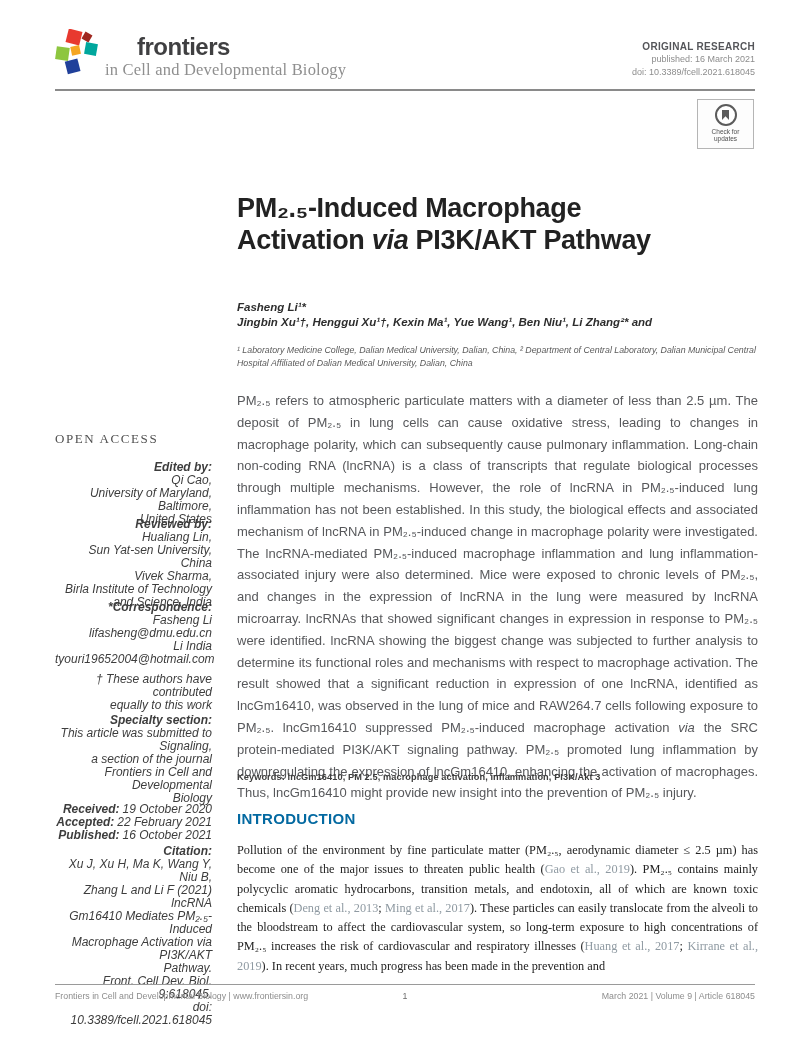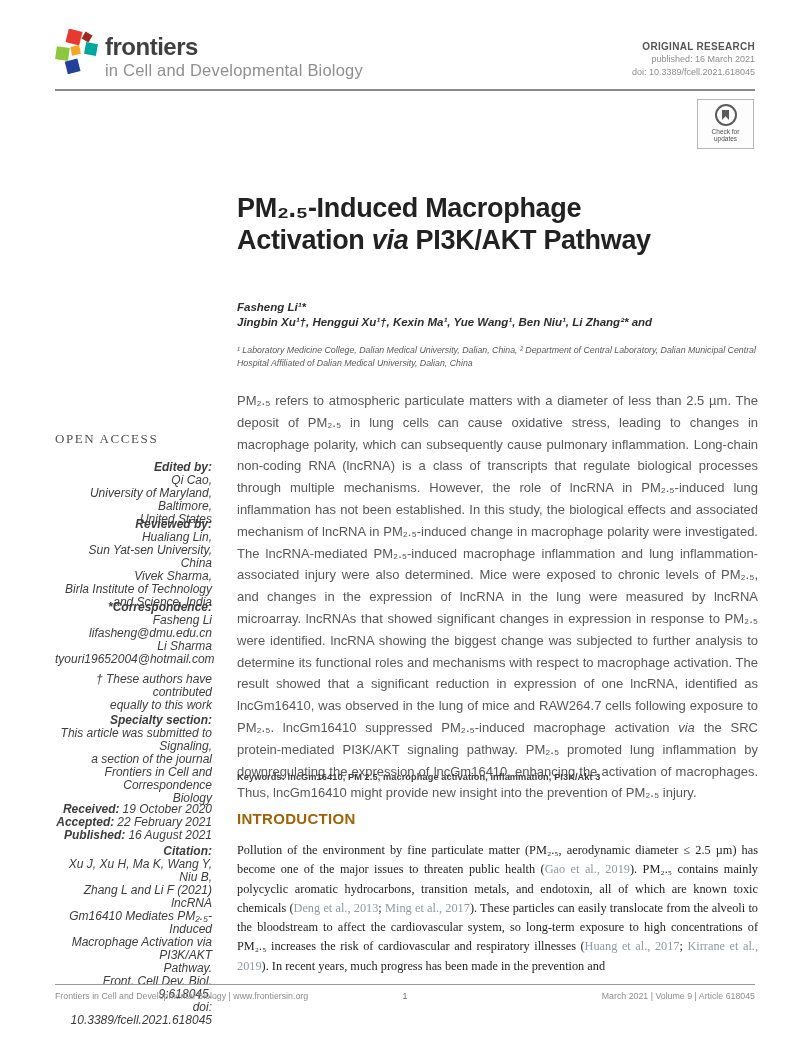--- a/index.html
+++ b/index.html
@@ -7,22 +7,22 @@
     position:relative; width:793px; height:1039px; margin:0 auto;
     background:#ffffff; overflow:hidden;
     font-family:"Liberation Sans", sans-serif;
     -webkit-font-smoothing:antialiased;
   }
 
   
   .logo { position:absolute; left:54px; top:29px; display:flex; }
   .logo-icon { width:48px; height:48px; flex:0 0 48px; }
   .logo-text { margin-left:3px; }
-  .logo-title { font-size:24px; font-weight:bold; color:#3f3f41; line-height:24px; margin-top:6px; letter-spacing:-0.5px; }
-  .logo-subtitle { font-family:Liberation Sans, sans-serif; font-size:16.5px; color:#8f8f8f; line-height:22px; letter-spacing:0.2px; }
+  .logo-title { font-size:24px; font-weight:bold; color:#3f3f41; line-height:24px; margin-top:6px; letter-spacing:-0.5px;margin-left:32px; }
+  .logo-subtitle { font-family:Liberation Serif, serif; font-size:16.5px; color:#8f8f8f; line-height:22px; letter-spacing:0.2px; }
 
   .header-right { position:absolute; right:38px; top:40px; text-align:right; }
   .article-type { font-size:10px; font-weight:bold; color:#55565a; letter-spacing:0.3px; line-height:13px; }
   .pub-line { font-size:9px; color:#8d8d8d; line-height:13px; }
 
   .header-rule { position:absolute; left:55px; top:89px; width:700px; height:2px; background:#8a8a8a; }
 
   .check-badge { position:absolute; left:697px; top:99px; width:57px; height:50px;
     border:1px solid #b5b5b5; background:#fdfdfd; box-sizing:border-box;
     display:flex; flex-direction:column; align-items:center; padding-top:4px; cursor:pointer; }
@@ -53,21 +53,21 @@
     font-size:27px; line-height:32px; font-weight:bold; color:#222222; letter-spacing:-0.3px; }
   .authors { position:absolute; left:237px; top:300px; width:521px;
     font-size:11.5px; font-weight:bold; font-style:italic; line-height:15px; color:#2d2d2d; }
   .affiliations { position:absolute; left:237px; top:344px; width:521px;
     font-size:8.8px; font-style:italic; color:#5a5a5a; line-height:12.5px; }
   .abstract { position:absolute; left:237px; top:390px; width:521px;
     font-size:13px; line-height:21.8px; text-align:justify; color:#57585b; }
   .keywords { position:absolute; left:237px; top:772px; width:521px;
     font-size:9.2px; font-weight:bold; color:#3c3c3c; letter-spacing:0.1px; }
   .intro-heading { position:absolute; left:237px; top:810px;
-    font-size:15px; font-weight:bold; color:#a16207; letter-spacing:0.3px; }
+    font-size:15px; font-weight:bold; color:#0369a1; letter-spacing:0.3px; }
   .intro-para { position:absolute; left:237px; top:841px; width:521px;
     font-family:"Liberation Serif", serif; font-size:12.3px; line-height:19.3px;
     text-align:justify; color:#232323; }
   .cite { color:#8f9aa2; cursor:pointer; }
   .italic { font-style:italic; }
 
   
   .footer-rule { position:absolute; left:55px; top:984px; width:700px; height:1px; background:#9a9a9a; }
   .footer-left { position:absolute; left:55px; top:991px; font-size:8.8px; color:#8d8d8d; }
   .footer-center { position:absolute; left:55px; top:991px; width:700px; text-align:center;
@@ -124,42 +124,42 @@
     <div>Sun Yat-sen University, China</div>
     <div>Vivek Sharma,</div>
     <div>Birla Institute of Technology</div>
     <div>and Science, India</div>
   </div>
 
   <div class="side side-b-corr">
     <div class="side-label">*Correspondence:</div>
     <div>Fasheng Li</div>
     <div class="email">lifasheng@dmu.edu.cn</div>
-    <div>Li Sharma</div>
+    <div>Li India</div>
     <div class="email">tyouri19652004@hotmail.com</div>
   </div>
 
   <div class="side side-b-contrib">
     <div>† These authors have contributed</div>
     <div>equally to this work</div>
   </div>
 
   <div class="side side-b-specialty">
     <div class="side-label">Specialty section:</div>
     <div>This article was submitted to</div>
     <div>Signaling,</div>
     <div>a section of the journal</div>
-    <div>Frontiers in Cell and Correspondence</div>
+    <div>Frontiers in Cell and Developmental</div>
     <div>Biology</div>
   </div>
 
   <div class="side side-b-dates">
     <div><span class="side-label">Received:</span><span class="date-value">19 October 2020</span></div>
     <div><span class="side-label">Accepted:</span><span class="date-value">22 February 2021</span></div>
-    <div><span class="side-label">Published:</span><span class="date-value">16 August 2021</span></div>
+    <div><span class="side-label">Published:</span><span class="date-value">16 October 2021</span></div>
   </div>
 
   <div class="side side-b-citation">
     <div class="side-label">Citation:</div>
     <div>Xu J, Xu H, Ma K, Wang Y, Niu B,</div>
     <div>Zhang L and Li F (2021) lncRNA</div>
     <div>Gm16410 Mediates PM₂.₅-Induced</div>
     <div>Macrophage Activation via PI3K/AKT</div>
     <div>Pathway.</div>
     <div>Front. Cell Dev. Biol. 9:618045.</div>

